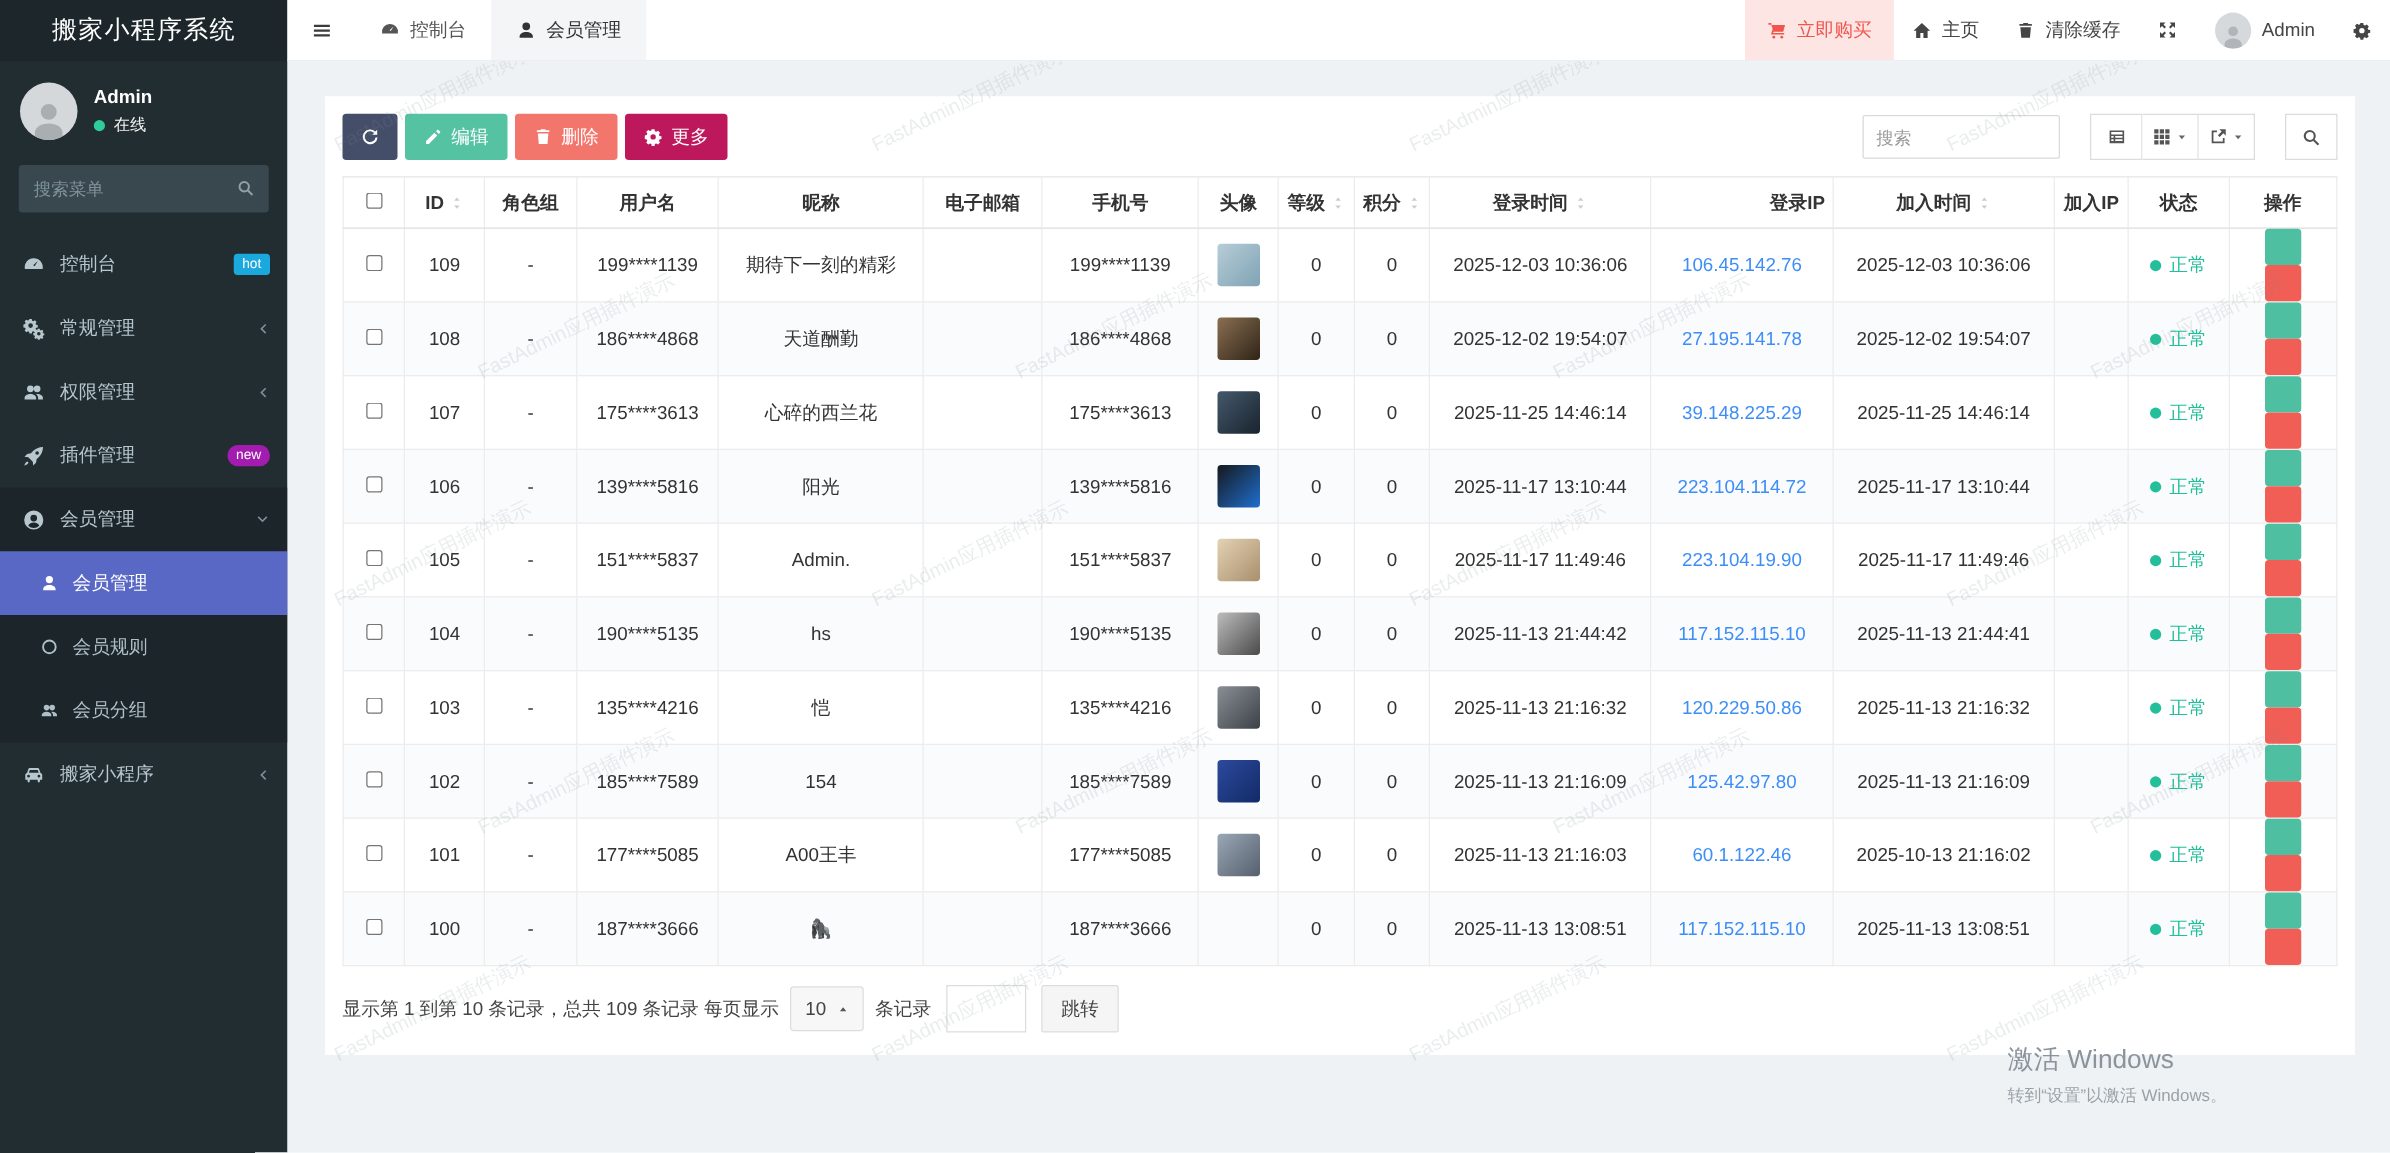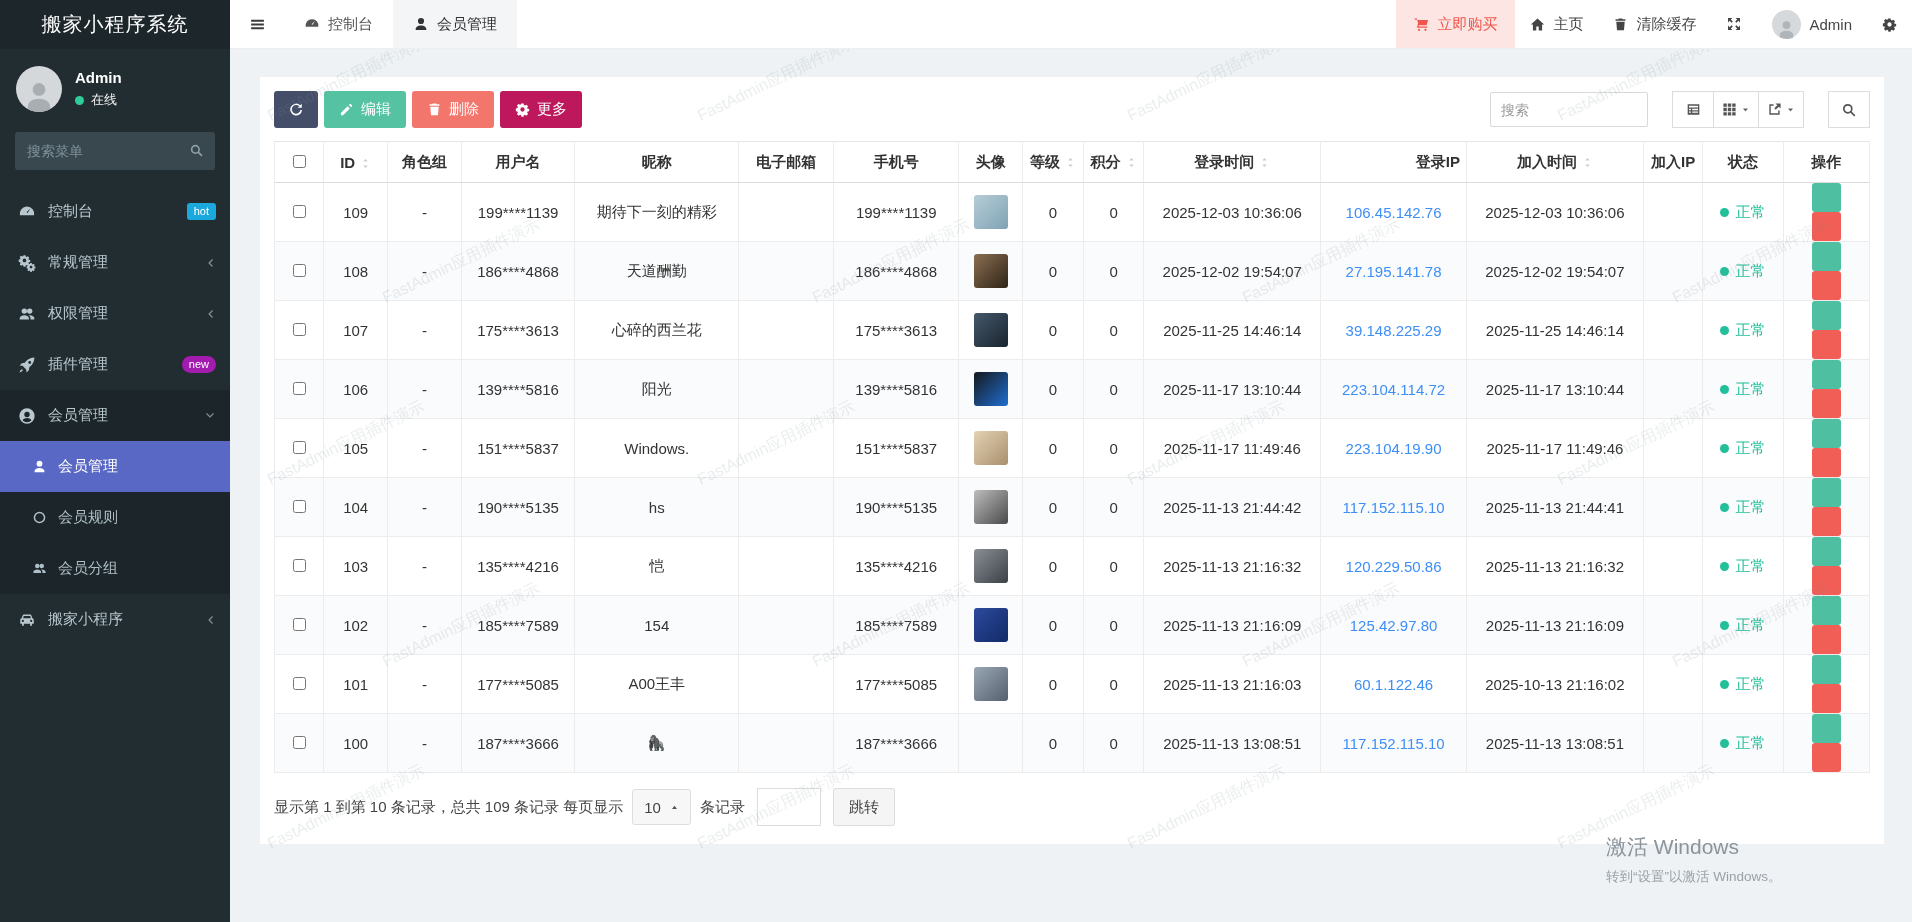--- a/index.html
+++ b/index.html
@@ -544,21 +544,21 @@
                     <span class="ic" data-icon="trash"></span>
                   </button>
     </td>
   </tr>
 
   <tr>
     <td><input type="checkbox" style=""></td>
     <td>105</td>
     <td>-</td>
     <td>151****5837</td>
-    <td>Windows.</td>
+    <td>Admin.</td>
     <td></td>
     <td>151****5837</td>
     <td><span class="avatar-box" style="background: linear-gradient(135deg, rgb(227, 210, 180), rgb(169, 143, 109));"></span></td>
     <td>0</td>
     <td>0</td>
     <td>2025-11-17 11:49:46</td>
     <td><a class="ip-link">223.104.19.90</a></td>
     <td>2025-11-17 11:49:46</td>
     <td></td>
     <td><span class="st-dot"></span><span class="st-txt">正常</span></td>

